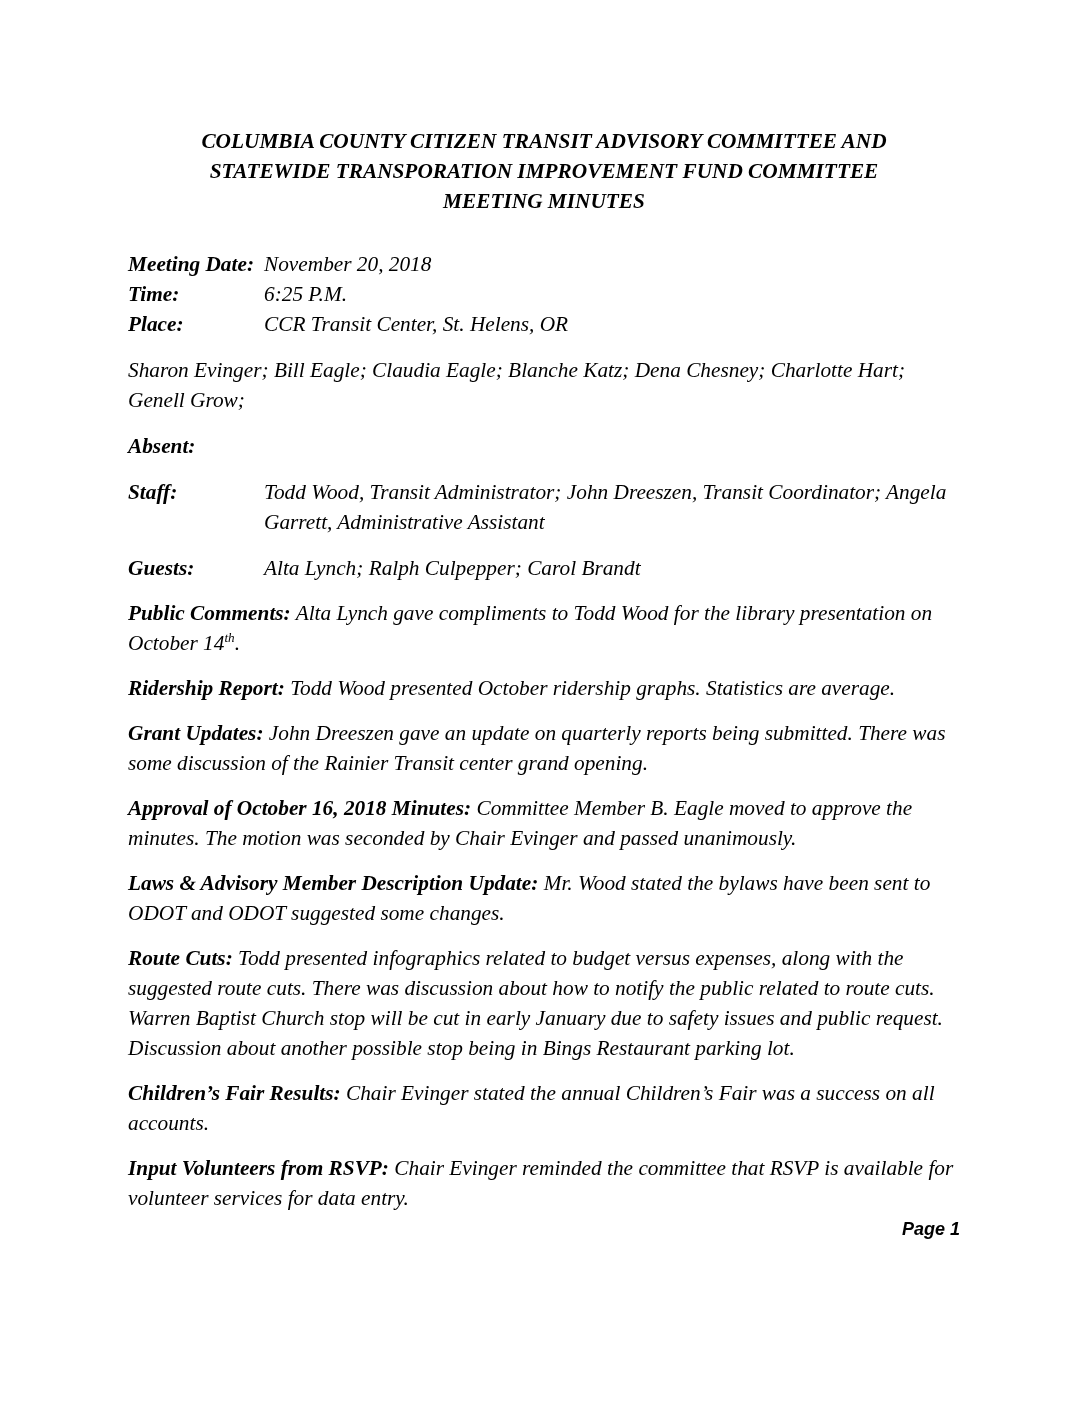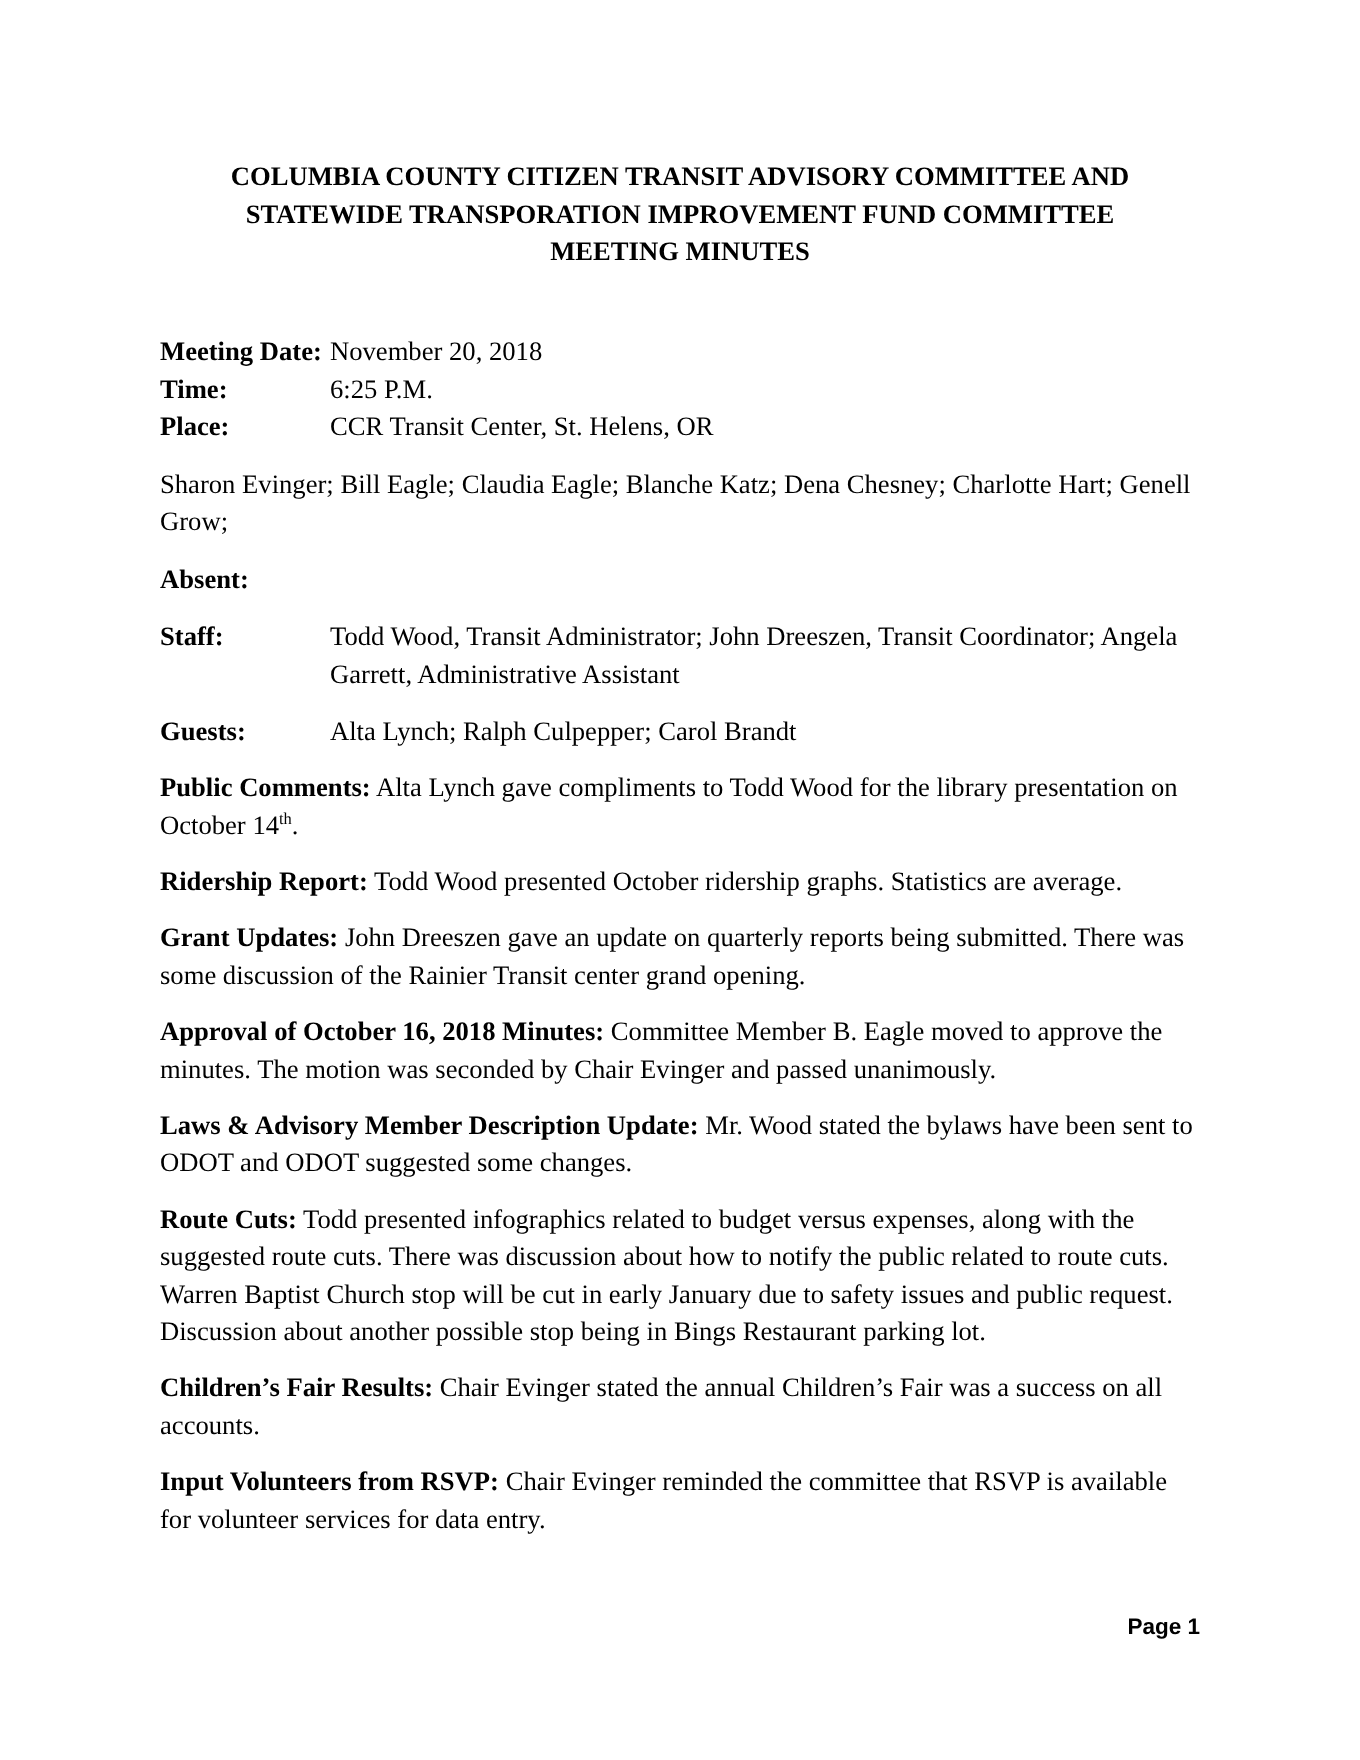--- a/index.html
+++ b/index.html
@@ -8,33 +8,34 @@
     width: 1088px;
     height: 1408px;
     background: #ffffff;
     color: #000000;
     font-family: "Liberation Serif", "DejaVu Serif", serif;
     font-size: 21.3px;
     line-height: 30px;
     box-sizing: border-box;
     padding: 126px 128px 0 128px;
     overflow: hidden;
+    font-style: italic;
   }
   .title { text-align: center; font-weight: bold; }
-  .details { margin-top: 50px; }
+  .details { margin-top: 33px; }
   .meta-row { display: flex; }
   .meta-row.spaced { margin-top: 16px; }
   .meta-label { font-weight: bold; width: 136px; flex: 0 0 136px; }
   .meta-value { flex: 1; }
   .section { margin: 15px 0 0 0; }
   .section .heading { font-weight: bold; }
   sup { font-size: 0.62em; line-height: 0; vertical-align: super; }
   .footer {
     position: absolute;
-    top: 1290px;
+    top: 1218px;
     right: 128px;
     font-family: "Liberation Sans", "DejaVu Sans", sans-serif;
     font-weight: bold;
     font-size: 18px;
     line-height: 22px;
   }
 </style>
 </head>
 <body>
 

